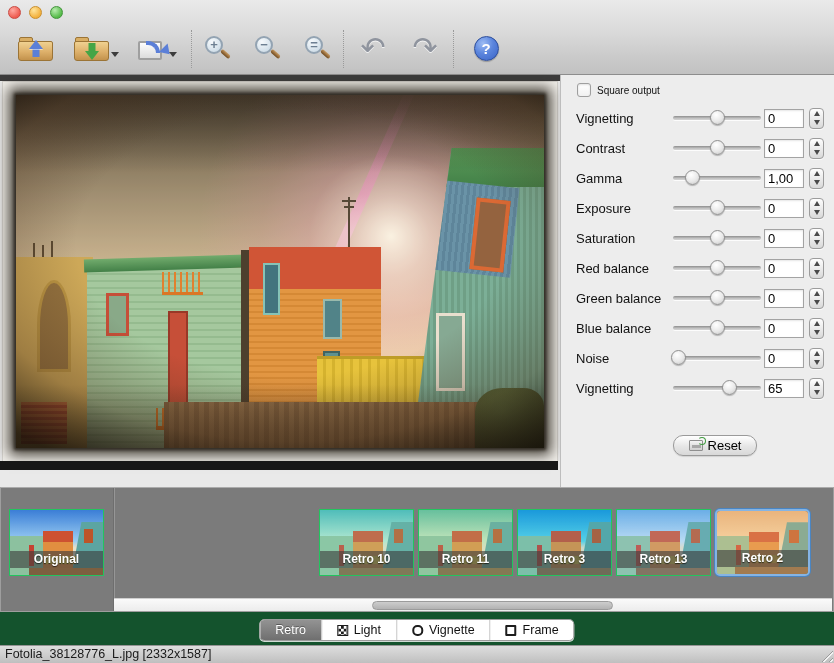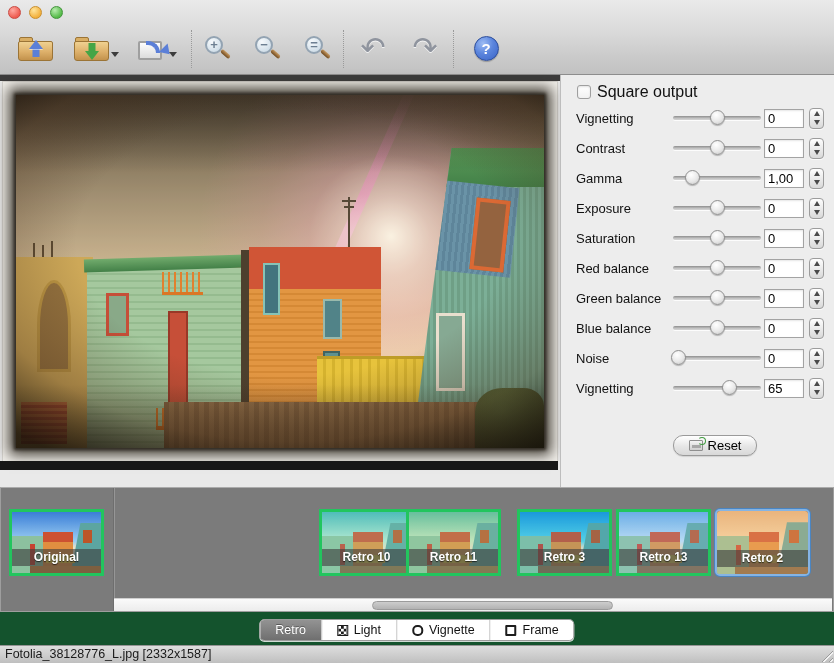--- a/index.html
+++ b/index.html
@@ -94,21 +94,21 @@
   .vign { inset:0; background:
       radial-gradient(ellipse 78% 72% at 52% 42%, rgba(0,0,0,0) 52%, rgba(70,45,25,.35) 78%, rgba(22,16,9,.8) 100%),
       linear-gradient(180deg, rgba(30,25,18,.5) 0%, rgba(0,0,0,0) 22%, rgba(0,0,0,0) 82%, rgba(28,20,11,.45) 100%); }
   .wash { inset:0; background:rgba(242,190,105,.10); }
 
   
   .sidepanel { position:absolute; left:560px; top:75px; width:274px; height:412px; background:#ededed; border-left:1px solid #bdbdbd; }
   .panel-arrow { position:absolute; left:561px; top:262px; font-size:9px; color:#8a8a8a; }
   .cbrow { position:absolute; left:16px; top:8px; display:flex; align-items:center; gap:6px; }
   .checkbox { width:14px; height:14px; background:linear-gradient(#fff,#f1f1f1); border:1px solid #9f9f9f; border-radius:3px; box-shadow:inset 0 1px 2px rgba(0,0,0,.12); }
-  .cblabel { font-size:16px; color:#111; }
+  .cblabel { font-size:10px; color:#111; }
   .rows { position:absolute; left:0; top:28px; width:274px; }
   .ctrl-row { position:relative; height:30px; display:flex; align-items:center; }
   .ctrl-label { position:absolute; left:15px; font-size:13px; color:#111; }
   .slider { position:absolute; left:110px; width:92px; height:16px; }
   .slider .track { position:absolute; left:2px; right:2px; top:6px; height:4px; border-radius:2px;
     background:linear-gradient(180deg,#8e8e8e,#c2c2c2 60%,#d5d5d5); box-shadow:0 1px 0 rgba(255,255,255,.8); }
   .slider .knob { position:absolute; top:0px; width:15px; height:15px; margin-left:-7px; border-radius:50%;
     background:radial-gradient(circle at 40% 30%, #ffffff 0%, #e8e8e8 55%, #c2c2c2 100%); border:1px solid #909090; box-shadow:0 1px 1px rgba(0,0,0,.25); }
   .valbox { position:absolute; left:203px; width:40px; height:19px; border:1px solid #a3a3a3; background:#fff; font-family:"Liberation Sans",sans-serif;
     font-size:13px; color:#000; padding:0 3px; box-shadow:inset 0 1px 2px rgba(0,0,0,.1); }
@@ -126,21 +126,21 @@
   .reset-ico::after { content:""; position:absolute; right:-4px; top:-4px; width:6px; height:6px; border:1.5px solid #3f9a3f; border-radius:50%; border-left-color:transparent; }
 
   
   .thumbstrip { position:absolute; left:0; top:487px; width:834px; height:125px; background:#7b7b7b;
     border:1px solid #9e9e9e; border-top:1px solid #ababab; }
   .strip-divider { position:absolute; left:113px; top:0; width:1px; height:123px; background:#969696; box-shadow:-1px 0 0 #6e6e6e; }
   .scrolltrack { position:absolute; left:113px; top:110px; width:718px; height:13px; background:linear-gradient(#fafafa,#ececec); border-top:1px solid #cfcfcf; }
   .scrollthumb { position:absolute; left:258px; top:2px; width:241px; height:9px; border-radius:5px;
     background:linear-gradient(#cdcdcd,#b2b2b2); border:1px solid #9b9b9b; }
 
-  .thumb { position:absolute; top:21px; width:95px; height:67px; border:3px solid #22c55e; background:#444; cursor:default; }
+  .thumb { position:absolute; top:21px; width:95px; height:67px; border:1px solid #22c55e; background:#444; cursor:default; }
   .thumb.sel { border:2px solid #85b4e4; border-radius:5px; box-shadow:0 0 0 1px #4a85c2; }
   .mini { position:absolute; inset:0; overflow:hidden; filter:saturate(1.05); }
   .thumb.sel .mini { border-radius:3px; }
   .m { position:absolute; }
   .m.sky2   { inset:0; background:linear-gradient(180deg, var(--s1) 0%, var(--s2) 48%, #e8e0c8 58%); }
   .m.left2  { left:0; top:40%; width:37%; bottom:0; background:#8ec0a0; }
   .m.left2::before { content:""; position:absolute; left:55%; top:22%; width:16%; height:55%; background:#c14333; }
   .m.mid2   { left:35%; top:33%; width:33%; bottom:0; background:#de8f44; }
   .m.mid2::before { content:""; position:absolute; left:0; top:0; width:100%; height:24%; background:#c85234; }
   .m.right2 { left:66%; top:18%; width:34%; bottom:0; clip-path:polygon(32% 0,100% 0,100% 100%,0 100%); background:#5fa4a0; }
@@ -488,21 +488,21 @@
           <div class="m sky2"></div>
           <div class="m left2"></div>
           <div class="m mid2"></div>
           <div class="m right2"></div>
           <div class="m fence2"></div>
           <div class="m roof2"></div>
           <div class="m wash2"></div>
         </div>
       <div class="thumb-label">Retro 10</div>
     </div>
-    <div class="thumb" style="left:405px; --s1:#5cb89e; --s2:#cde8c4; --wash:rgba(160,215,160,.22);">
+    <div class="thumb" style="left:417px; --s1:#5cb89e; --s2:#cde8c4; --wash:rgba(160,215,160,.22);">
       <div class="mini">
           <div class="m sky2"></div>
           <div class="m left2"></div>
           <div class="m mid2"></div>
           <div class="m right2"></div>
           <div class="m fence2"></div>
           <div class="m roof2"></div>
           <div class="m wash2"></div>
         </div>
       <div class="thumb-label">Retro 11</div>

